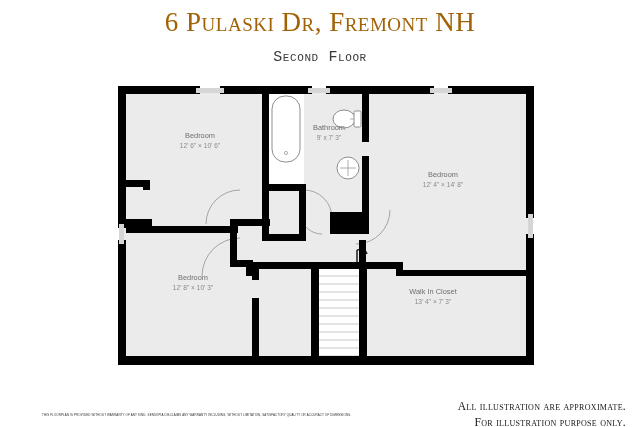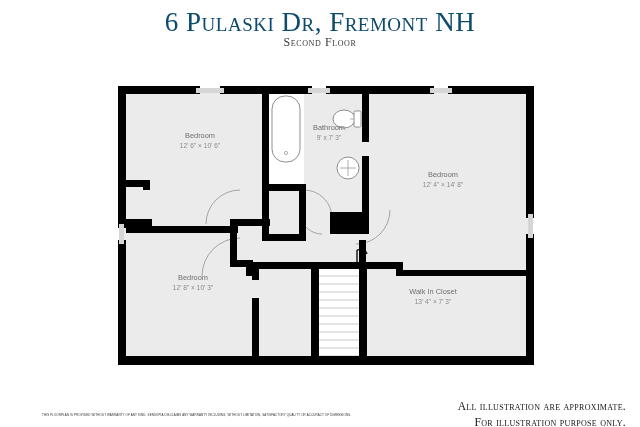--- a/index.html
+++ b/index.html
@@ -12,32 +12,32 @@
   }
   #page{position:relative;width:640px;height:427px;}
 
   
   #header{position:absolute;left:0;top:0;width:640px;text-align:center;}
   #title{
     font-family:"Liberation Serif", serif;
     font-size:27px;
     font-variant:small-caps;
     letter-spacing:0.5px;
-    color:#0c4a6e;
+    color:#a16207;
     line-height:1;
     margin-top:9px;
     white-space:nowrap;
   }
   #subtitle{
-    font-family:Liberation Serif, serif;
-    font-size:12px;
+    font-family:Liberation Mono, monospace;
+    font-size:15px;
     font-variant:small-caps;
     letter-spacing:0.6px;
     color:#3a3a3a;
-    margin-top:0;
+    margin-top:14px;
     line-height:1;
   }
 
   
   #plan-wrap{position:absolute;left:0;top:72px;width:640px;height:310px;}
   #plan{display:block;}
 
   .rm-label{
     font-family:"Liberation Sans", sans-serif;
     fill:#6e6e6e;

